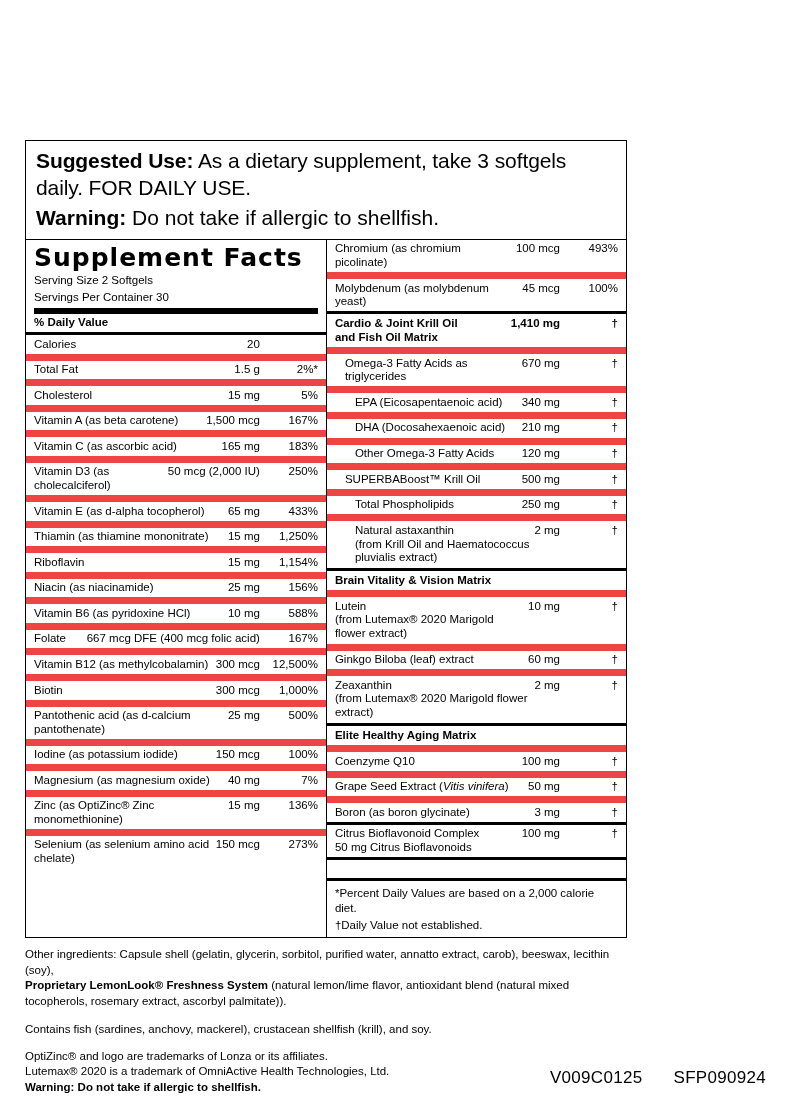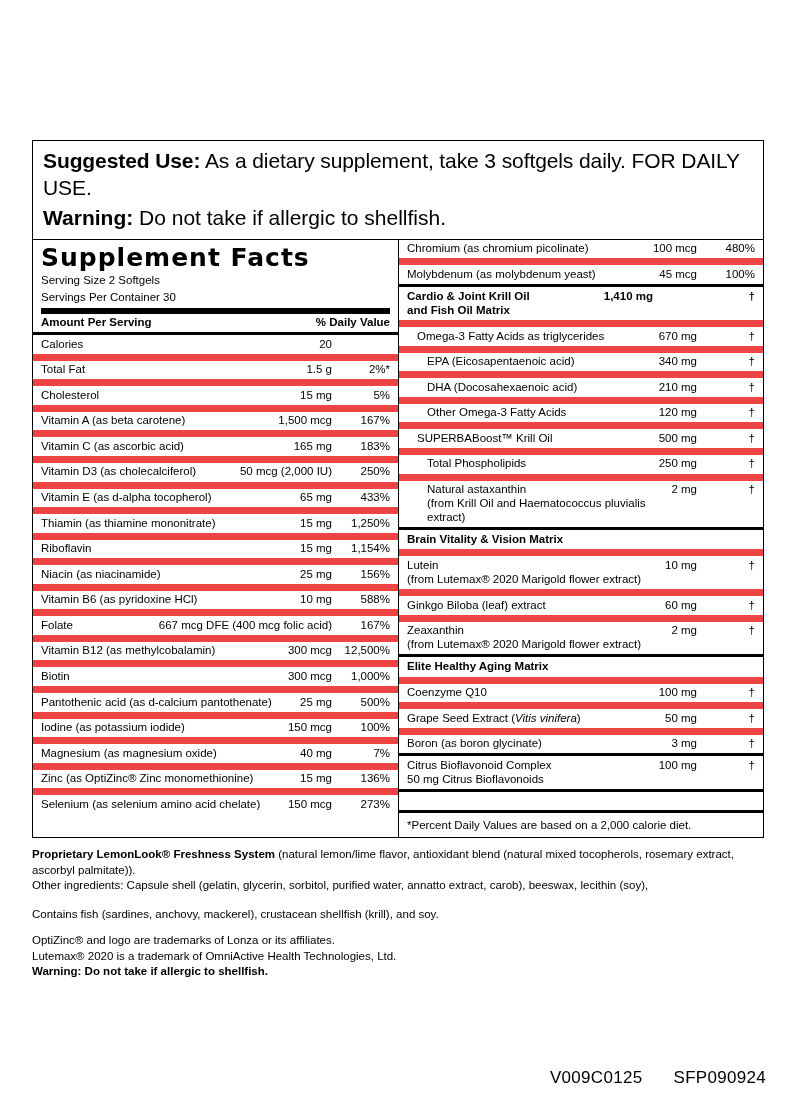--- a/index.html
+++ b/index.html
@@ -10,23 +10,23 @@
   body {
     width: 800px;
     height: 1120px;
     font-family: "Liberation Sans", sans-serif;
     color: #000000;
     position: relative;
     overflow: hidden;
   }
   .page {
     position: absolute;
-    left: 32px;
+    left: 25px;
     top: 140px;
-    width: 732px;
+    width: 602px;
   }
 
   
   .suggested-box {
     border: 1.5px solid #000;
     padding: 6px 10px 8px 10px;
     box-sizing: border-box;
   }
   .suggested-line {
     font-size: 21px;
@@ -102,21 +102,20 @@
 
   .sub { font-style: italic; }
 
   .section-head {
     font-weight: bold;
     font-size: 11.5px;
     line-height: 1.18;
     padding: 3px 8px 3px 8px;
     border-top: 3px solid #000;
     display: flex;
-    gap: 44px;
   }
   .section-head .nm { flex: 1 1 auto; }
   .section-head .amt { flex: 0 0 auto; text-align: right; white-space: nowrap; padding-right: 6px; }
   .section-head .dv { flex: 0 0 52px; text-align: right; }
 
   .row2line .nm { line-height: 1.2; }
 
   .footnote {
     font-size: 11.5px;
     line-height: 1.3;
@@ -157,21 +156,20 @@
 
   <div class="facts">
 
     <div class="col-left">
       <div class="sf-title">Supplement Facts</div>
       <div class="serving">Serving Size 2 Softgels</div>
       <div class="serving">Servings Per Container 30</div>
       <div class="hr-thick"></div>
 
       <div class="row head">
-        <div class="nm">Amount Per Serving</div>
         <div class="dv">% Daily Value</div>
       </div>
       <div class="hr-med"></div>
 
       <div class="row first">
         <div class="nm">Calories</div>
         <div class="amt">20</div>
         <div class="dv"></div>
       </div>
       <div class="row">
@@ -264,21 +262,21 @@
         <div class="amt">150 mcg</div>
         <div class="dv">273%</div>
       </div>
     </div>
 
     <div class="col-right">
 
       <div class="row first">
         <div class="nm">Chromium (as chromium picolinate)</div>
         <div class="amt">100 mcg</div>
-        <div class="dv">480%</div>
+        <div class="dv">493%</div>
       </div>
       <div class="row">
         <div class="nm">Molybdenum (as molybdenum yeast)</div>
         <div class="amt">45 mcg</div>
         <div class="dv">100%</div>
       </div>
 
       <div class="section-head">
         <div class="nm">
           <div>Cardio &amp; Joint Krill Oil</div>
@@ -381,28 +379,29 @@
           <div>50 mg Citrus Bioflavonoids</div>
         </div>
         <div class="amt">100 mg</div>
         <div class="dv">†</div>
       </div>
 
       <div style="height:18px; border-top:3px solid #000;"></div>
 
       <div class="footnote">
         <div>*Percent Daily Values are based on a 2,000 calorie diet.</div>
+        <div>†Daily Value not established.</div>
       </div>
 
     </div>
   </div>
 
   <div class="other">
+    <p>Other ingredients: Capsule shell (gelatin, glycerin, sorbitol, purified water, annatto extract, carob), beeswax, lecithin (soy),</p>
     <p><span class="bold">Proprietary LemonLook® Freshness System</span><span> (natural lemon/lime flavor, antioxidant blend (natural mixed tocopherols, rosemary extract, ascorbyl palmitate)).</span></p>
-    <p>Other ingredients: Capsule shell (gelatin, glycerin, sorbitol, purified water, annatto extract, carob), beeswax, lecithin (soy),</p>
     <div class="gap"></div>
     <p>Contains fish (sardines, anchovy, mackerel), crustacean shellfish (krill), and soy.</p>
     <div class="gap-sm"></div>
     <p>OptiZinc® and logo are trademarks of Lonza or its affiliates.</p>
     <p>Lutemax® 2020 is a trademark of OmniActive Health Technologies, Ltd.</p>
     <p class="bold">Warning: Do not take if allergic to shellfish.</p>
   </div>
 
 </div>
 

